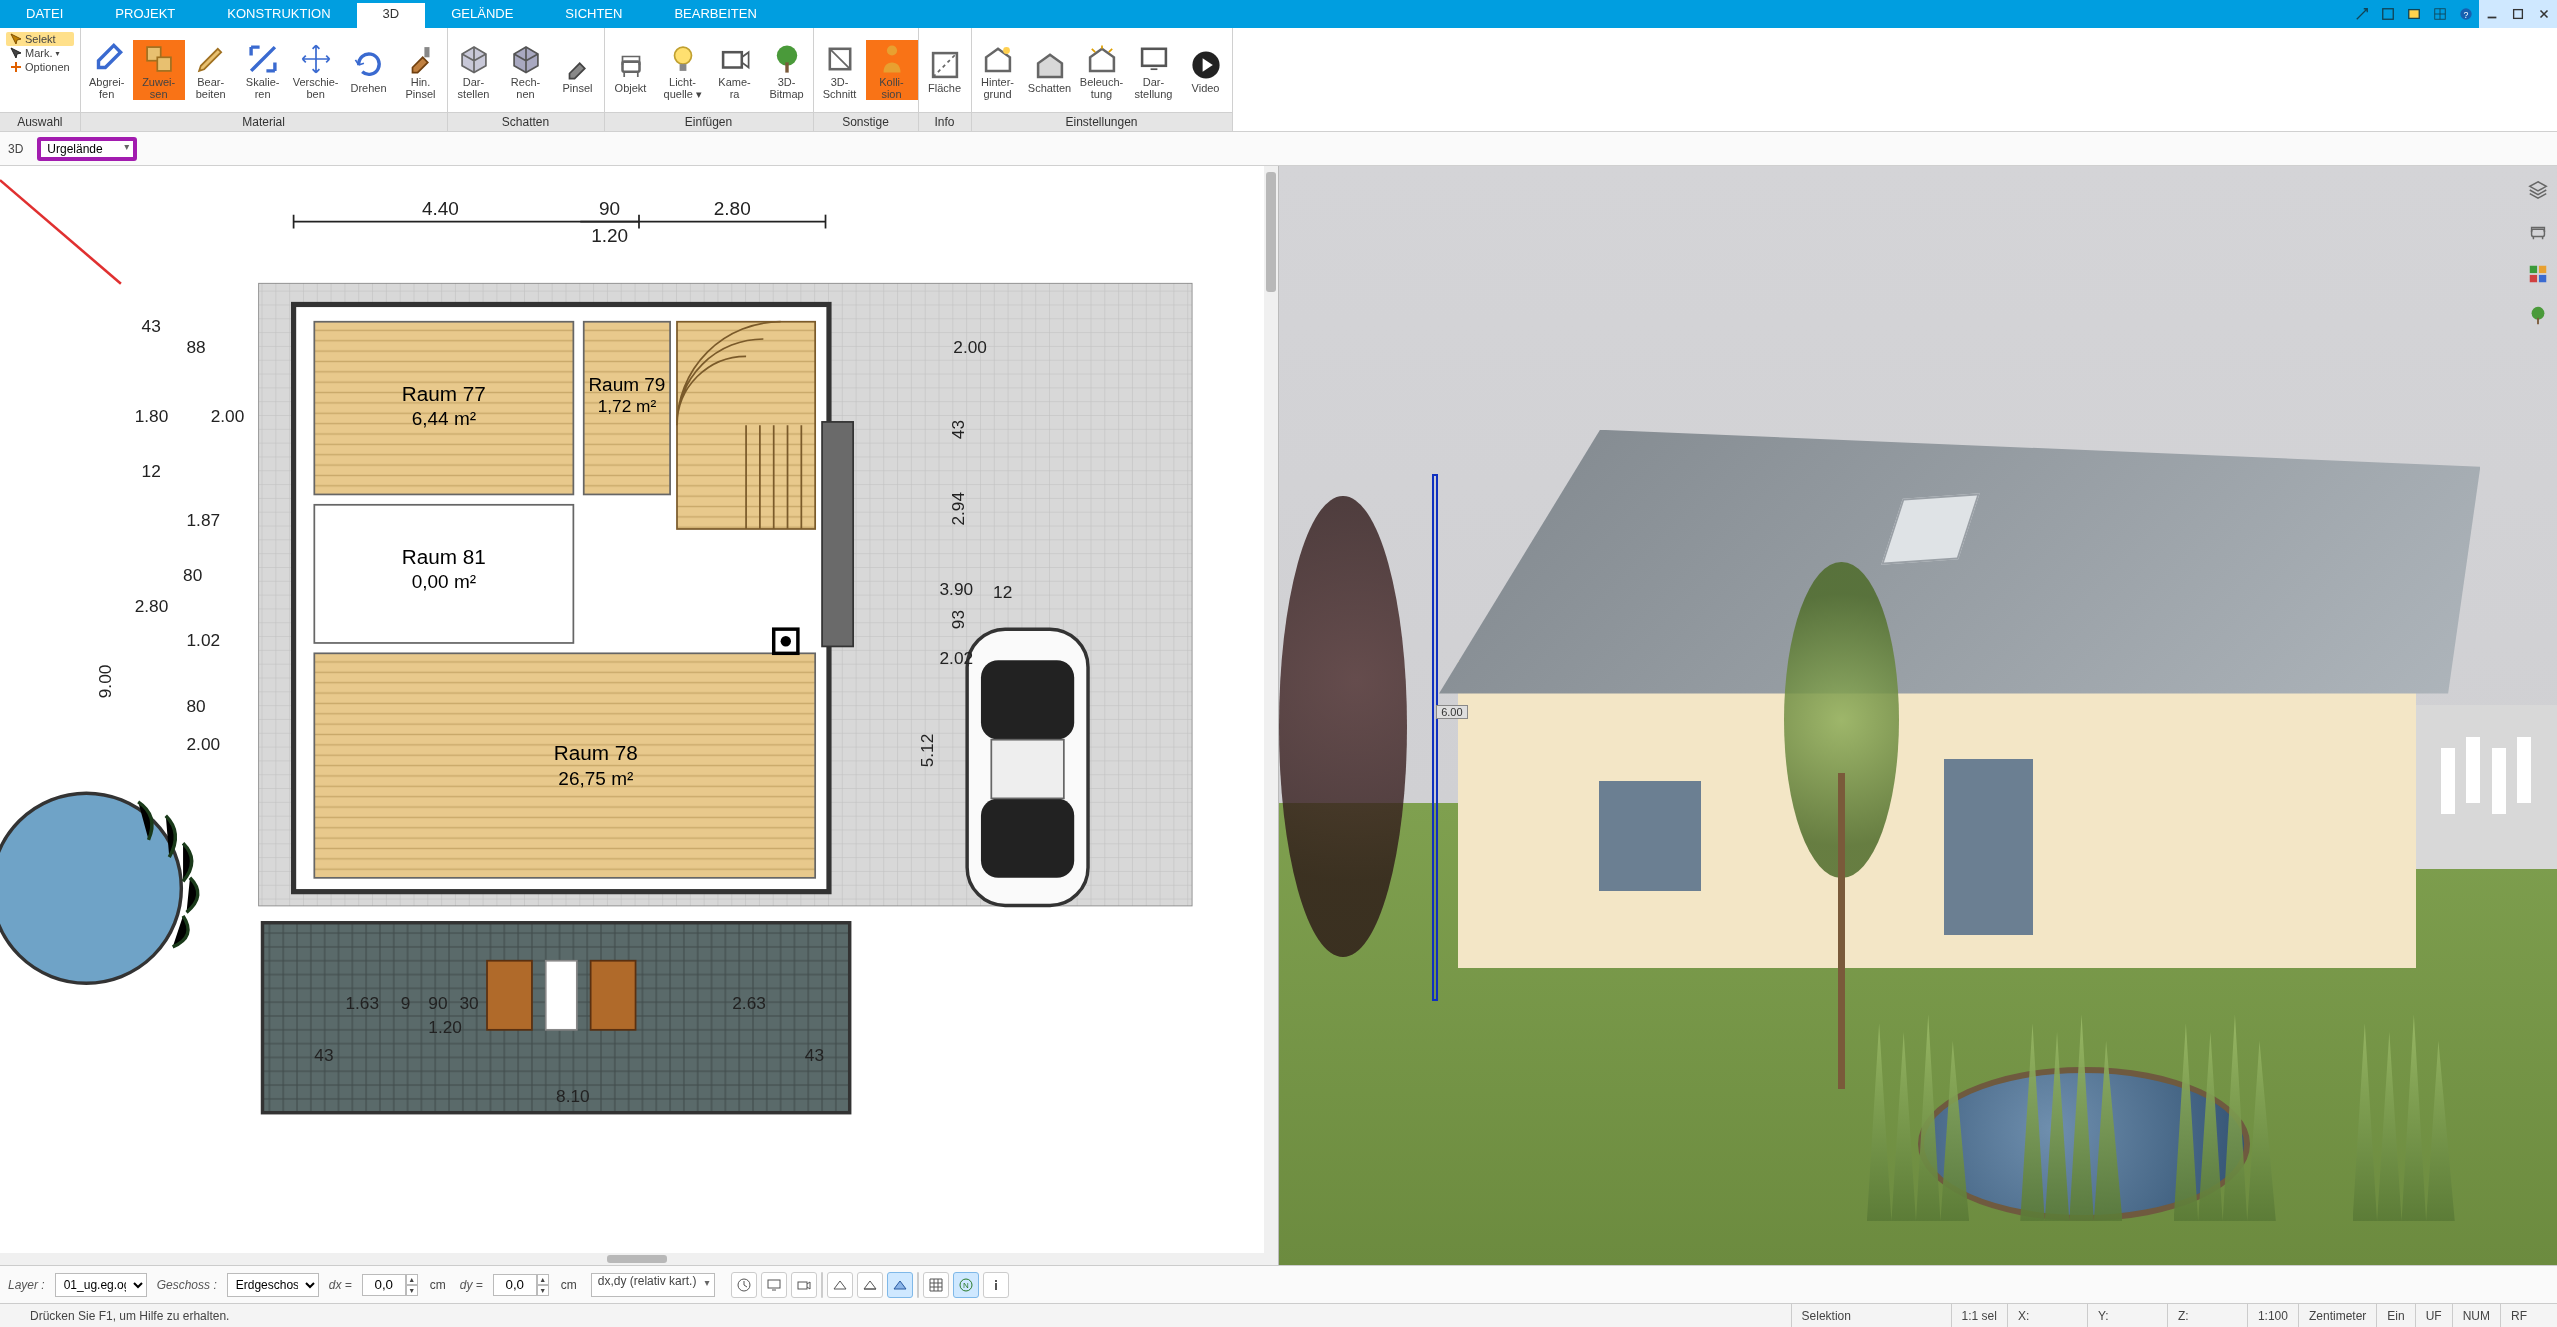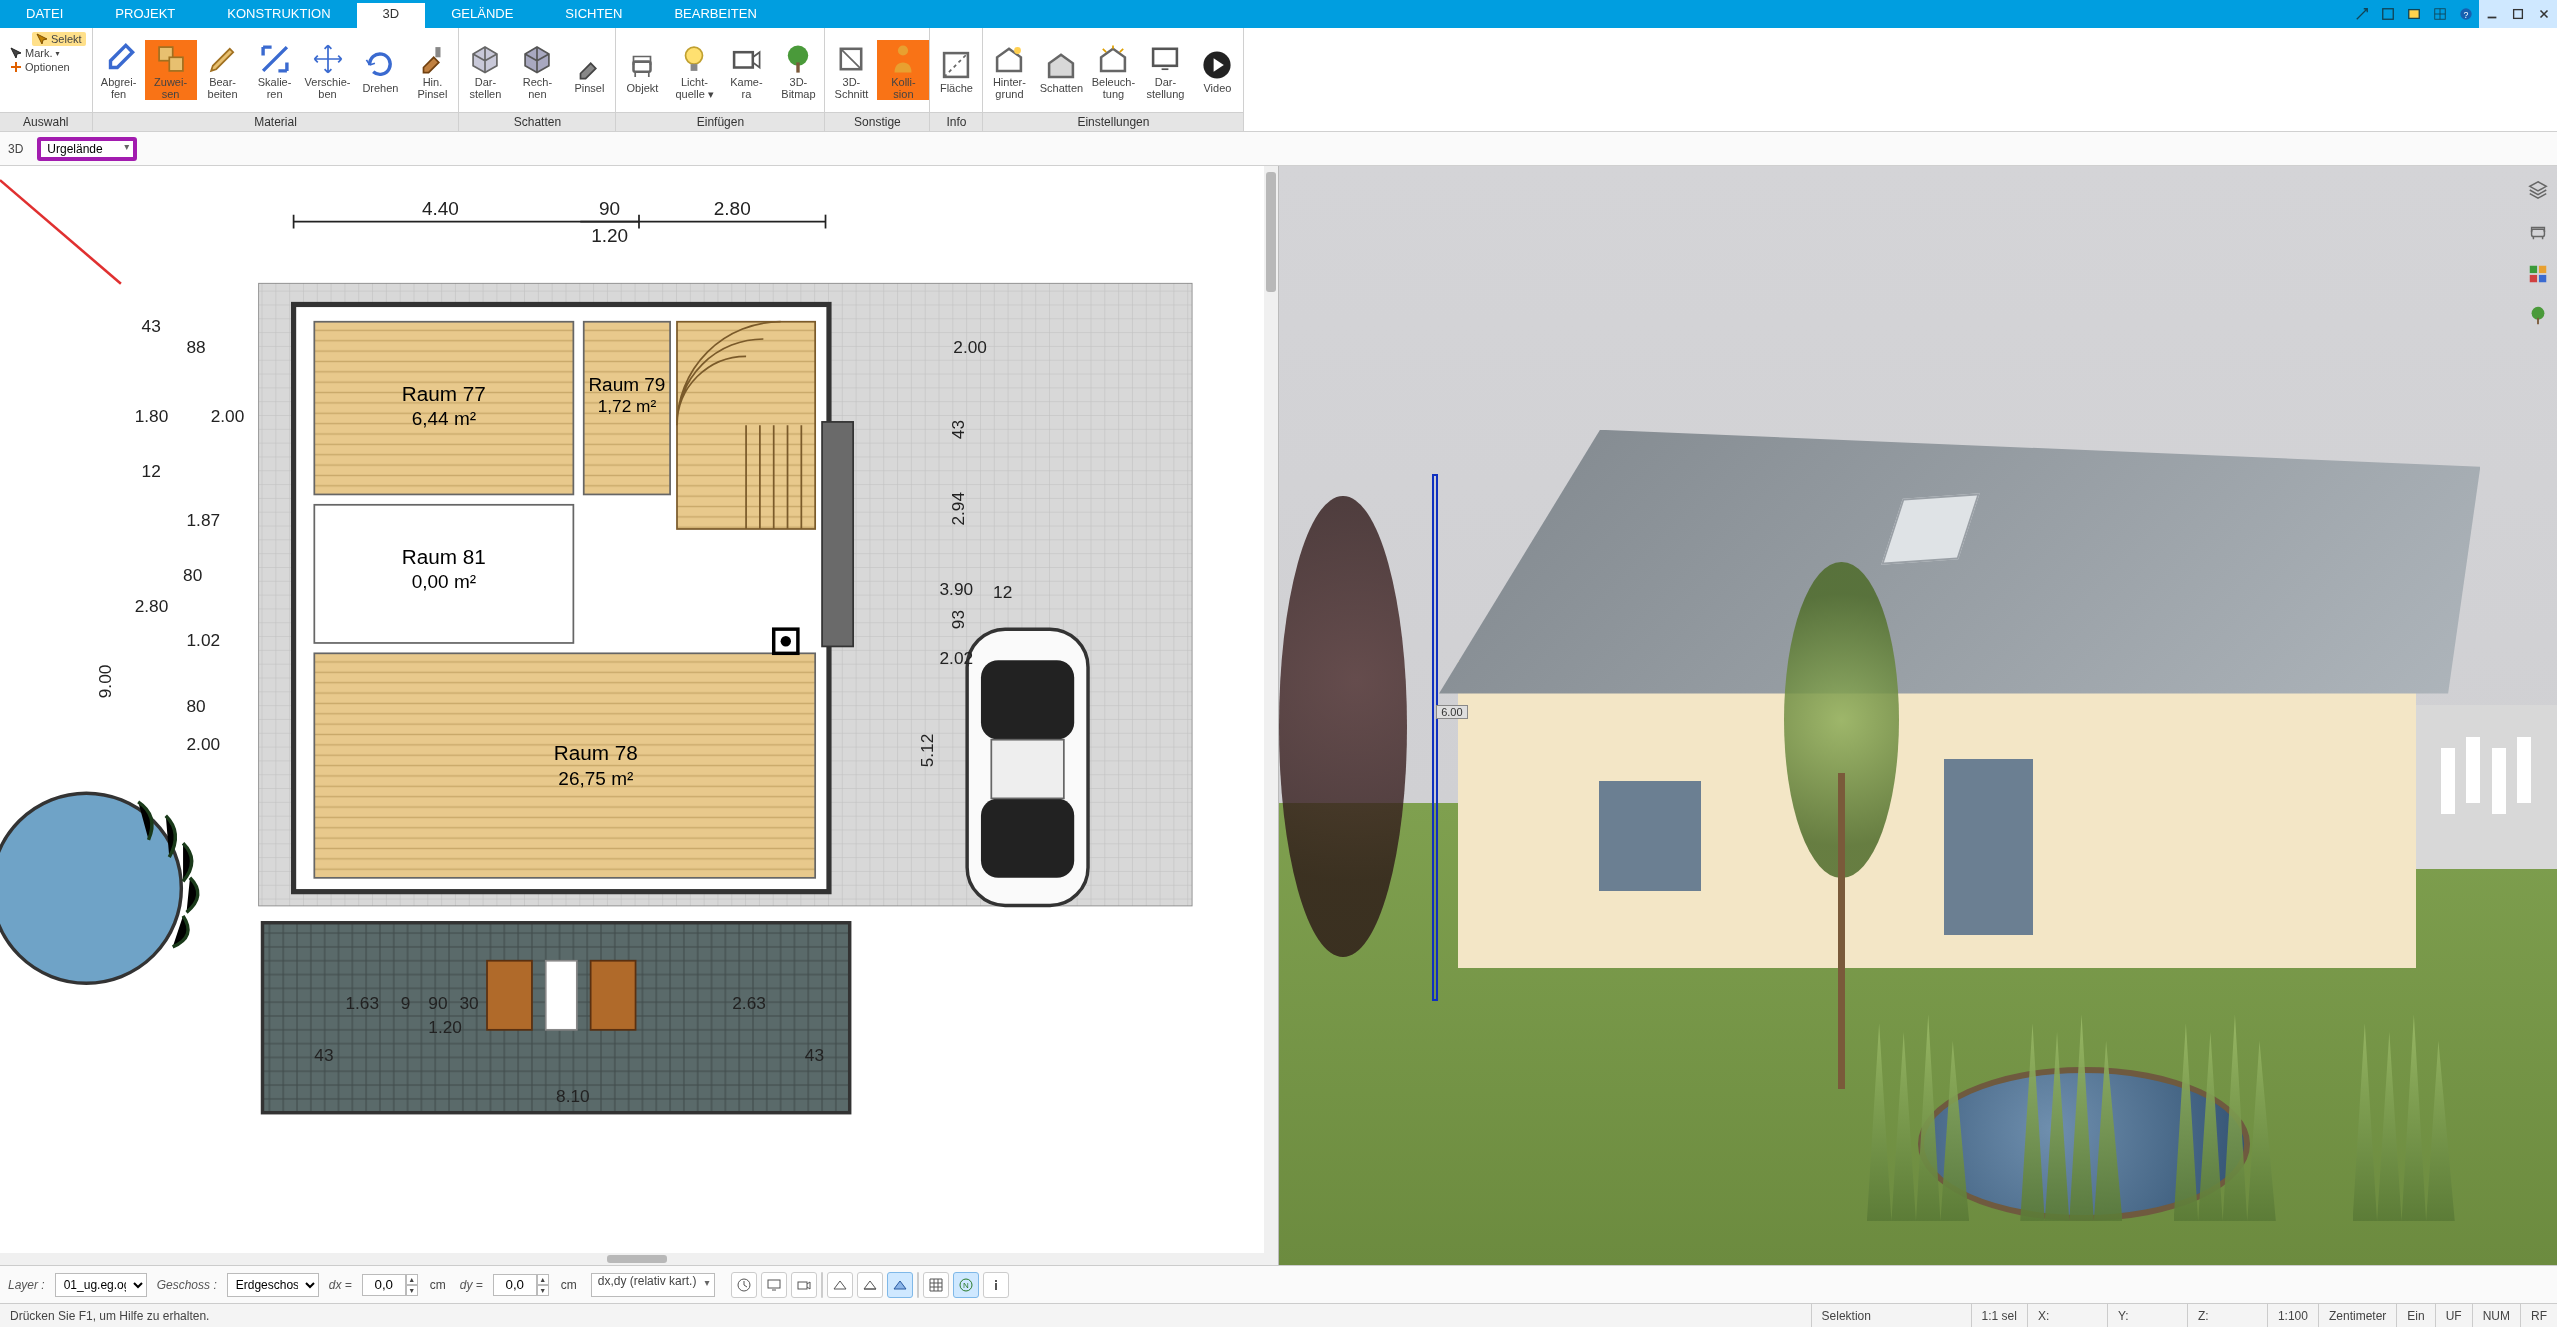--- a/index.html
+++ b/index.html
@@ -20,21 +20,21 @@
 
 .ribbon { display: flex; align-items: stretch; background: #fff; border-bottom: 1px solid #d0d0d0; height: 104px; }
 .ribbon .group { display: flex; flex-direction: column; border-right: 1px solid #d0d0d0; }
 .ribbon .items { display: flex; flex: 1; align-items: center; }
 .ribbon .item { display: flex; flex-direction: column; align-items: center; justify-content: flex-start; padding: 4px 4px 0 4px; min-width: 52px; cursor: pointer; font-size: 11px; color: #444; text-align: center; line-height: 1.1; }
 .ribbon .item .ico { width: 34px; height: 30px; display: flex; align-items: center; justify-content: center; margin-bottom: 2px; }
 .ribbon .item.active { background: #f97316; }
 .ribbon .grouplabel { background: #e5e5e5; color: #333; font-size: 12px; text-align: center; padding: 2px 0; border-top: 1px solid #d0d0d0; }
 .ribbon .selcol { display: flex; flex-direction: column; justify-content: flex-start; padding: 4px 6px 0 6px; border-right: 1px solid #d0d0d0; font-size: 11px; color: #444; }
 .ribbon .selcol .selrow { display: flex; align-items: center; gap: 3px; padding: 1px 4px; cursor: pointer; border-radius: 2px; }
-.ribbon .selcol .selrow.active { background: #ffe08a; margin-left: 26px; }
+.ribbon .selcol .selrow.active { background: #ffe08a; }
 .ribbon .selcol .selrow svg { width: 12px; height: 12px; }
 
 
 .subbar { display: flex; align-items: center; height: 34px; border-bottom: 1px solid #d0d0d0; padding: 0 8px; gap: 10px; font-size: 12px; color: #444; background: #fafafa; }
 .subbar select, .subbar .dropdown { height: 24px; font-size: 12px; border: 4px solid #a21caf; background: #fff; padding: 0 24px 0 6px; border-radius: 3px; appearance: none; position: relative; min-width: 100px; }
 .subbar .chip { display: flex; align-items: center; gap: 5px; padding: 3px 10px; border: 1px solid #ccc; border-radius: 4px; background: #fff; cursor: pointer; }
 .subbar .chip svg { width: 14px; height: 14px; }
 
 
 .workspace { flex: 1; display: flex; min-height: 0; position: relative; }
@@ -81,21 +81,21 @@
 .bottombar .spin .arrows span { width: 12px; height: 11px; border: 1px solid #bbb; font-size: 7px; text-align: center; line-height: 9px; cursor: pointer; background: #fff; }
 .bottombar .unit { margin: 0 4px 0 2px; }
 .bottombar .modebox { height: 24px; border: 1px solid #bbb; background: #fff; padding: 0 18px 0 6px; min-width: 110px; position: relative; }
 .bottombar .modebox::after { content: "▾"; position: absolute; right: 5px; top: 3px; font-size: 10px; color: #666; }
 .bottombar .iconrow { display: flex; align-items: center; gap: 4px; margin-left: 6px; }
 .bottombar .iconrow .ib { width: 26px; height: 26px; border: 1px solid #ccc; border-radius: 3px; display: flex; align-items: center; justify-content: center; cursor: pointer; background: #fff; }
 .bottombar .iconrow .ib.active { background: #cfe8ff; border-color: #7fb8e8; }
 .bottombar .iconrow svg { width: 16px; height: 16px; }
 
 
-.statusbar { display: flex; align-items: center; height: 24px; border-top: 1px solid #ccc; padding: 0 0; font-size: 12px; color: #444; background: #f4f4f4; }
+.statusbar { display: flex; align-items: center; height: 24px; border-top: 1px solid #ccc; padding: 0 20px; font-size: 12px; color: #444; background: #f4f4f4; }
 .statusbar .cell { padding: 0 10px; border-left: 1px solid #ccc; height: 100%; display: flex; align-items: center; }
 .statusbar .cell:first-child { border-left: none; flex: 1; }
 </style>
 </head>
 <body>
 
 <div id="app">
 
   <div class="menubar">
     <div id="menu-tabs" style="display: flex;">

